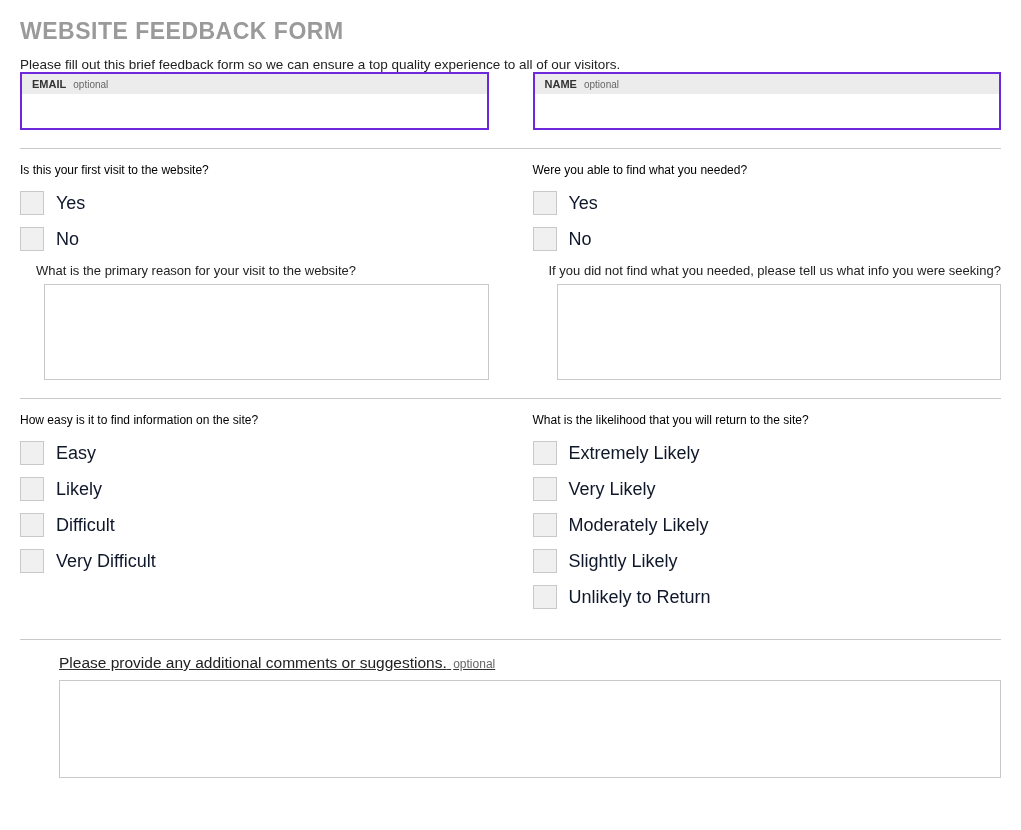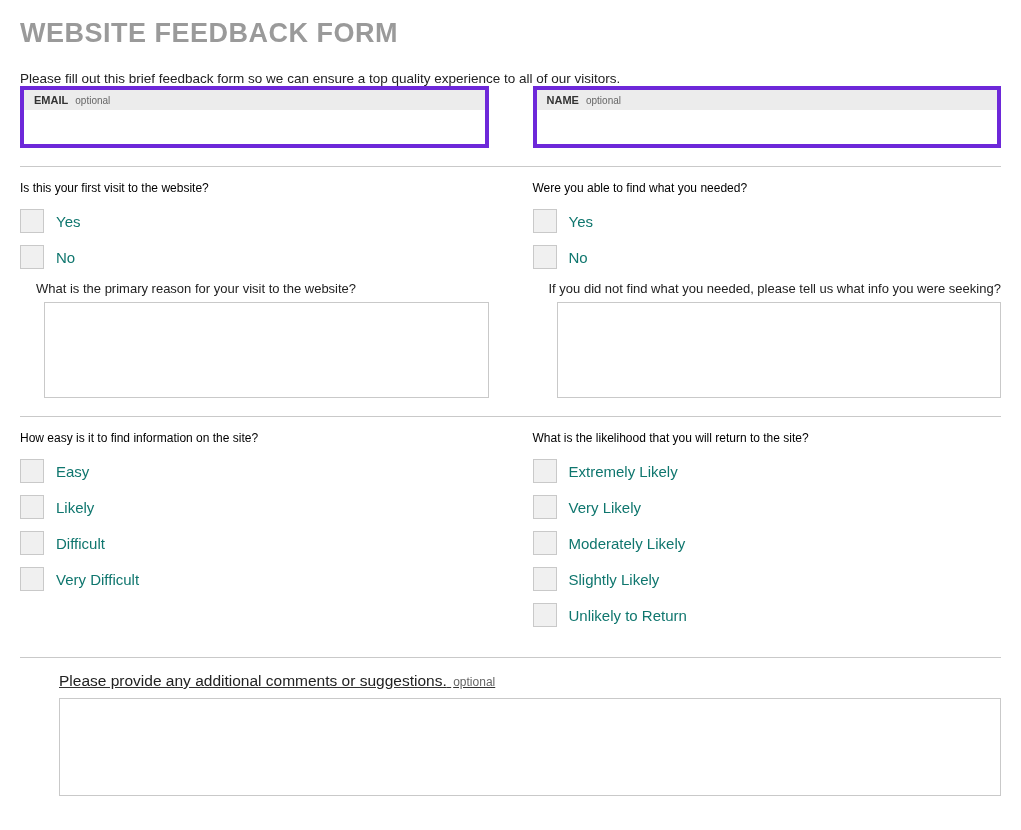--- a/index.html
+++ b/index.html
@@ -8,39 +8,39 @@
       padding: 0;
       font-family: "Century Gothic", "Segoe UI", Arial, sans-serif;
     }
     body {
       width: 1021px;
       background: #fff;
       color: #333;
       padding: 18px 20px 30px 20px;
     }
     h1.title {
-      font-size: 27px;
+      font-size: 23px;
       font-weight: bold;
       letter-spacing: 0.5px;
       color: #9a9a9a;
-      margin-bottom: 22px;
+      margin-bottom: 12px;
     }
     .intro {
       font-size: 13.5px;
       color: #222;
     }
     .row {
       display: flex;
       gap: 44px;
     }
     .col {
       flex: 1;
     }
     .contact-field {
-      border: 4px solid #6d28d9;
+      border: 2px solid #6d28d9;
     }
     .contact-header {
       background: #ececec;
       padding: 4px 10px;
       font-size: 11px;
     }
     .contact-header .label {
       font-weight: bold;
       color: #333;
       margin-right: 4px;
@@ -76,22 +76,22 @@
     }
     .checkbox {
       width: 24px;
       height: 24px;
       border: 1px solid #c9c9c9;
       background: #f0f0f0;
       margin-right: 12px;
       flex-shrink: 0;
     }
     .option-label {
-      font-size: 15px;
-      color: #0f766e;
+      font-size: 18px;
+      color: #0f172a;
     }
     .sub-label {
       font-size: 13px;
       color: #222;
       margin-left: 16px;
       margin-top: 6px;
       margin-bottom: 6px;
     }
     textarea.reason-box {
       display: block;

